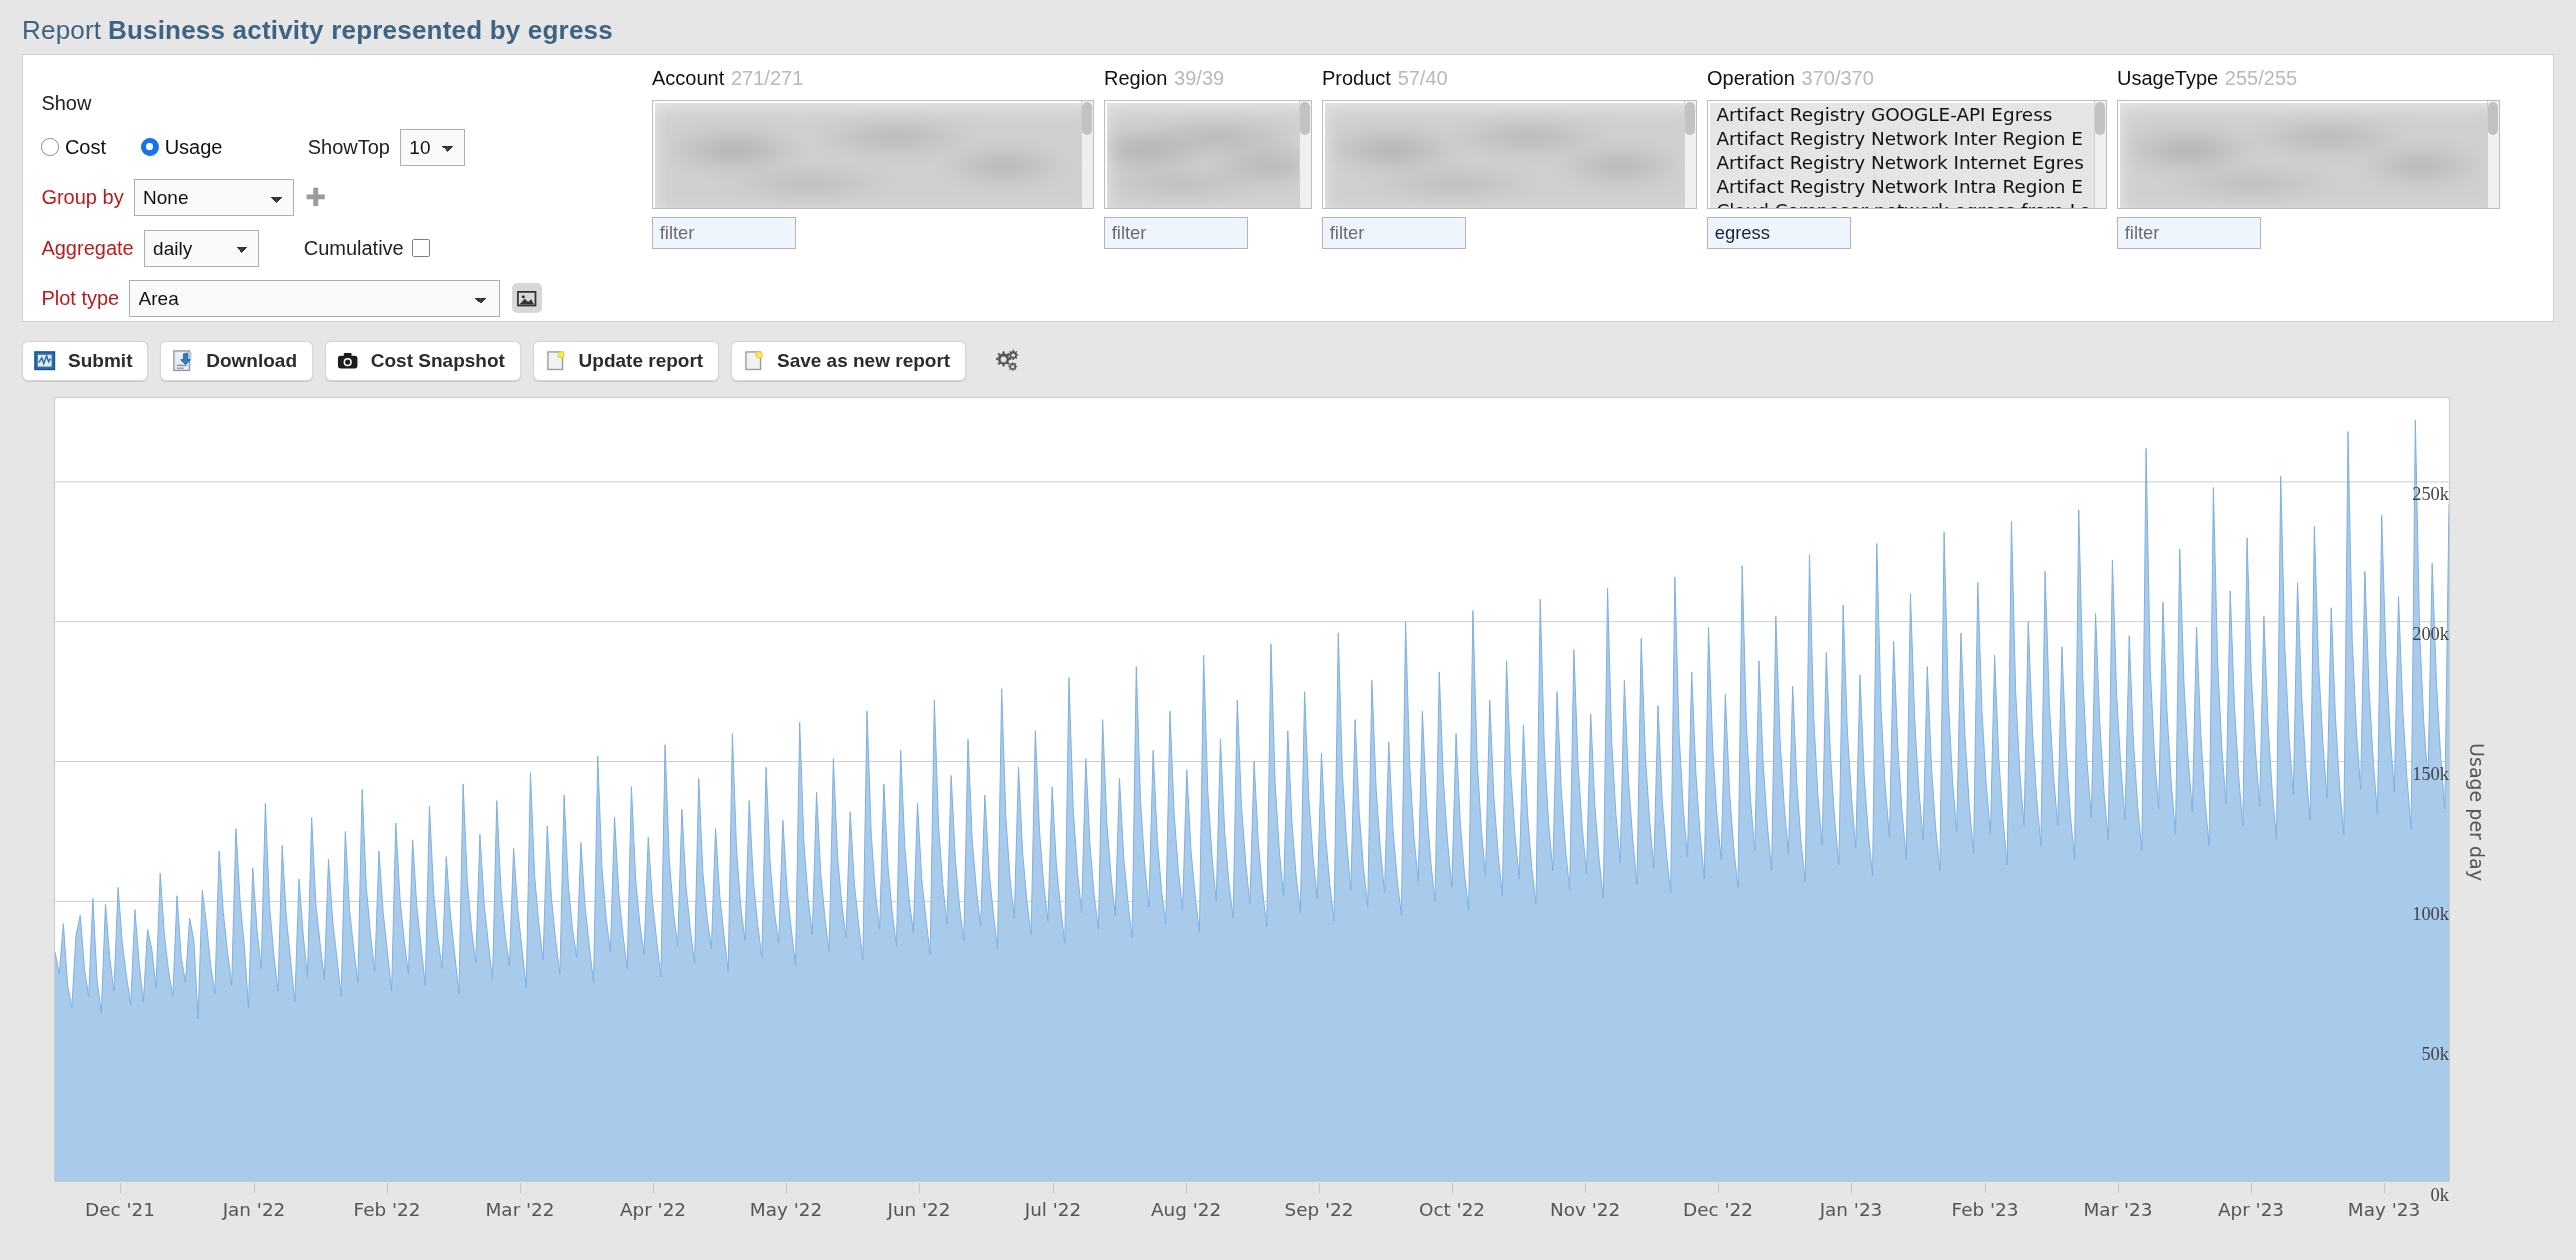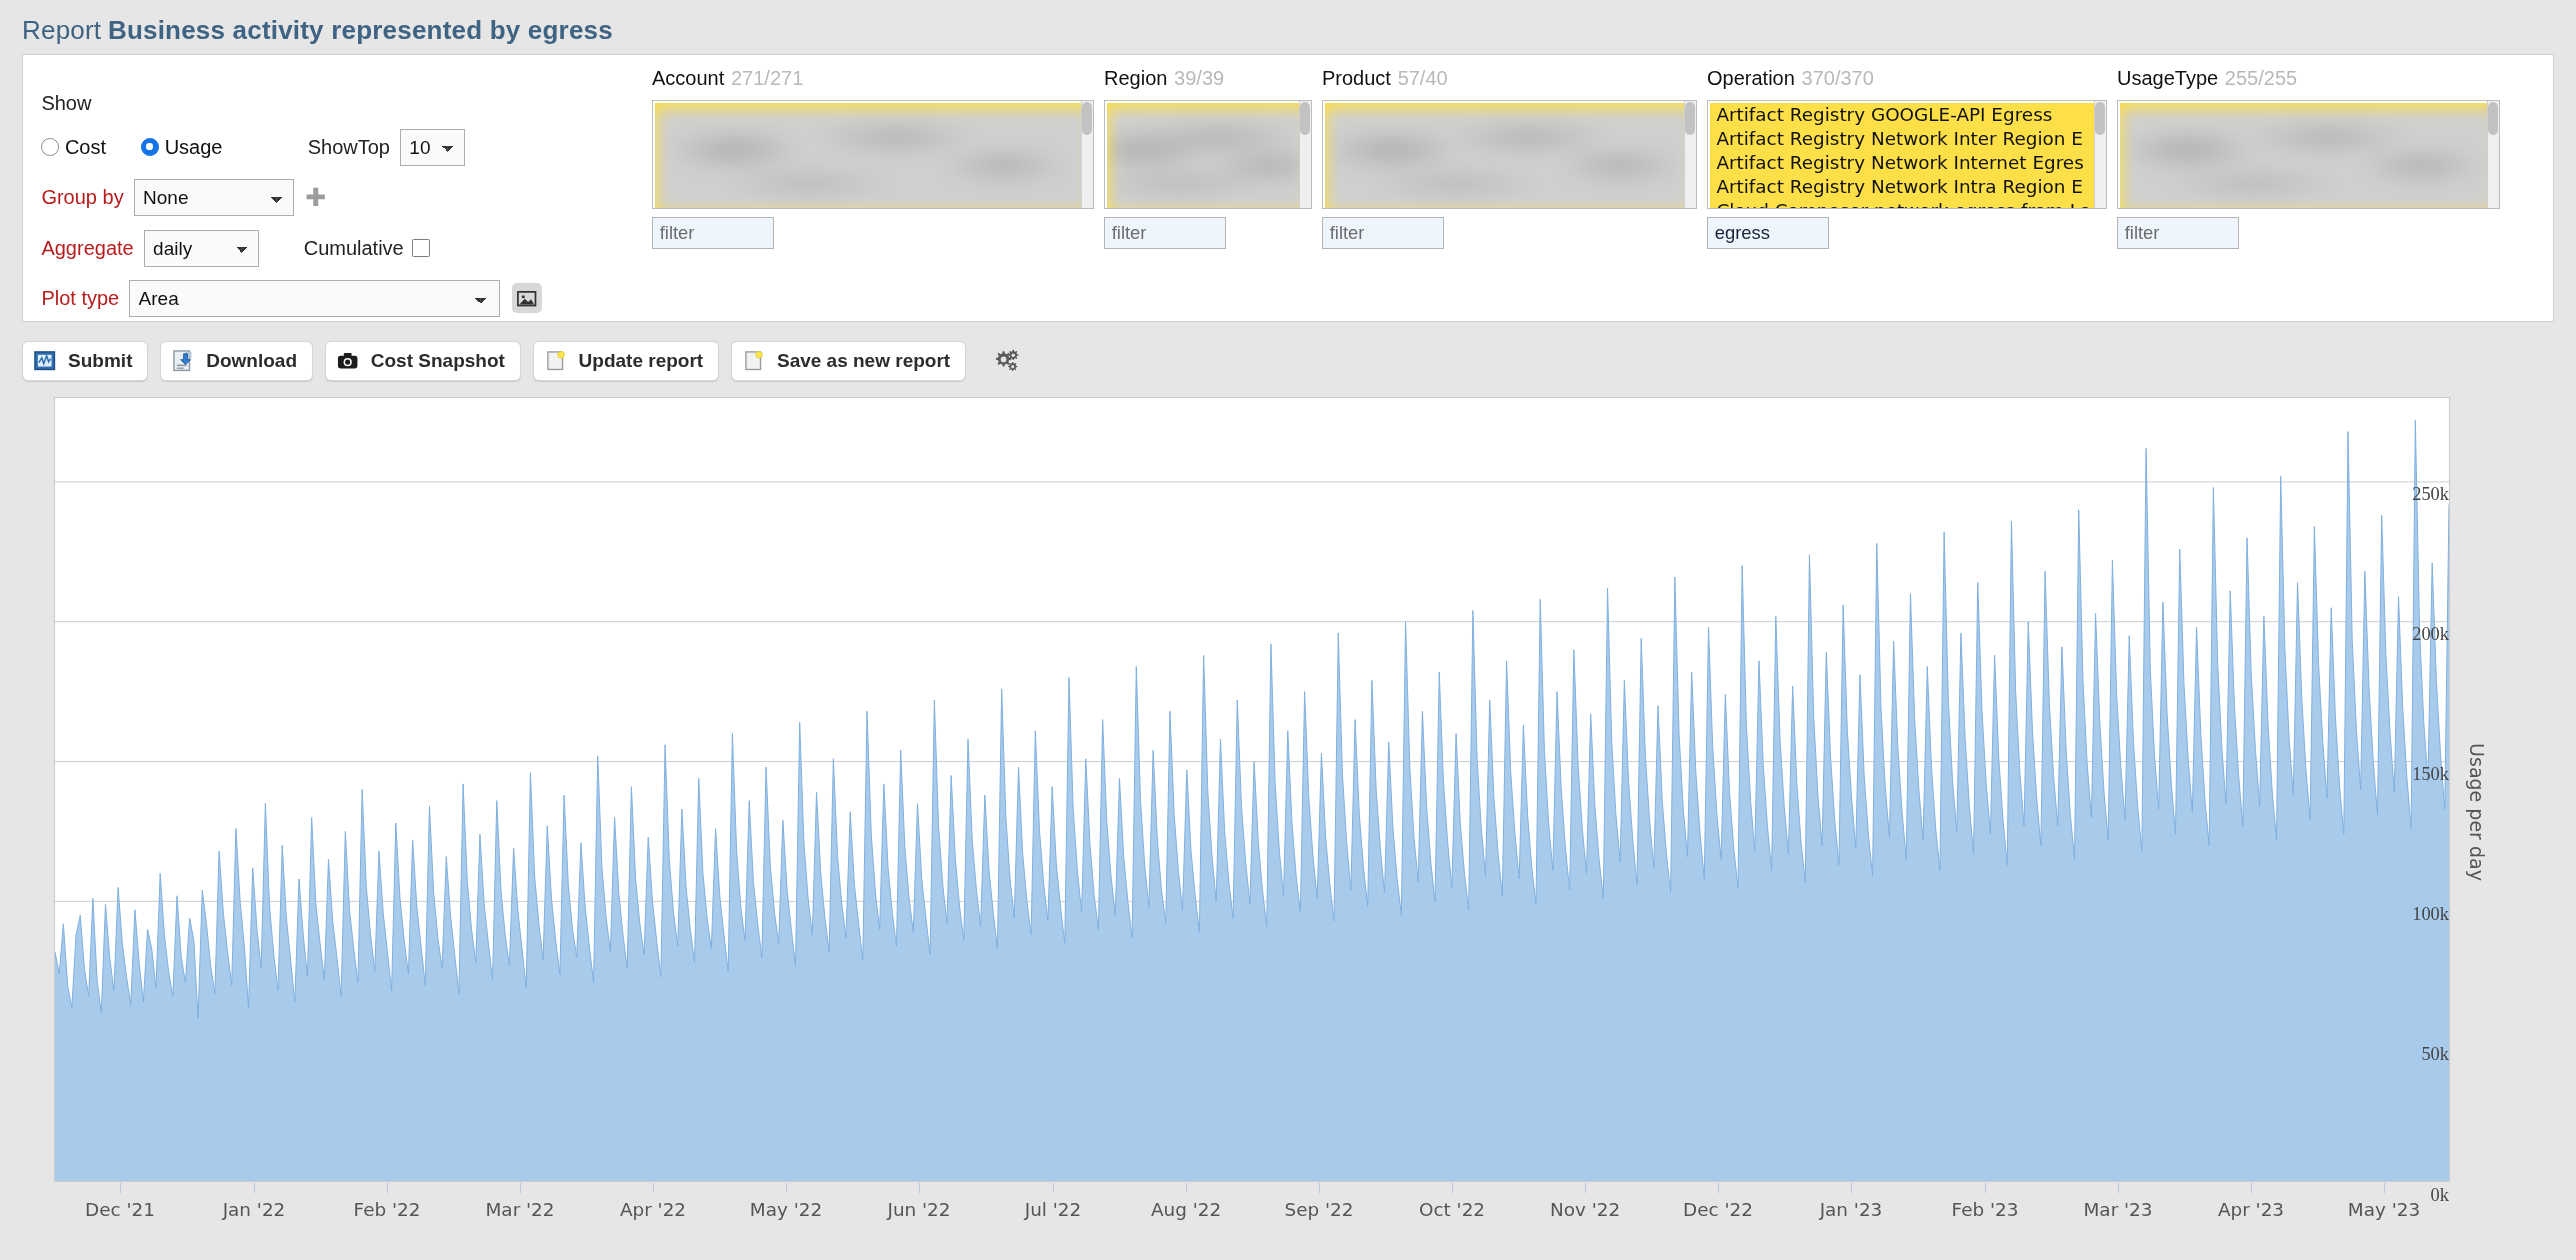--- a/index.html
+++ b/index.html
@@ -112,21 +112,21 @@
   .fhead .cnt { color: #b9b9b9; margin-left: 6.7px; }
 
   .flist {
     border: 0.8px solid #bdbdbd;
     background: #fff;
     height: 109px;
     overflow: hidden;
     position: relative;
     padding: 1.7px 0 0 1.7px;
   }
-  .flist-inner { background: #fde047; height: 105px; position: relative; overflow: hidden; }
+  .flist-inner { background: #e5e5e5; height: 105px; position: relative; overflow: hidden; }
   .fitem {
     font-size: 18.4px; color: #111; line-height: 24px;
     white-space: nowrap; padding-left: 6.7px;
     font-family: "DejaVu Sans", sans-serif;
   }
   .blurbox {
     position: absolute; left: 1.7px; top: 5px; right: 1.7px; bottom: -5px;
     background:
       radial-gradient(ellipse 100px 33px at 18% 40%, #b0b0b0 0%, transparent 70%),
       radial-gradient(ellipse 117px 28.5px at 55% 28%, #b6b6b6 0%, transparent 70%),
@@ -139,21 +139,21 @@
     position: absolute; right: 0; top: 0; width: 11.7px; height: 100%;
     background: #efefef; border-left: 0.8px solid #cfcfcf;
   }
   .flist .scroll-thumb {
     position: absolute; right: 0.8px; top: 0.8px; width: 10px; height: 33px;
     background: #c2c2c2; border-radius: 5px;
   }
 
   .finput {
     margin-top: 8.4px;
-    width: 122px; height: 32px;
+    width: 144px; height: 32px;
     border: 0.8px solid #b4b4b4;
     background: #eef5fc;
     font-size: 18.4px;
     font-family: "Liberation Sans", sans-serif;
     padding: 0 6.7px;
     color: #16243a;
   }
   .finput::placeholder { color: #6c6c6c; opacity: 1; }
 
   

